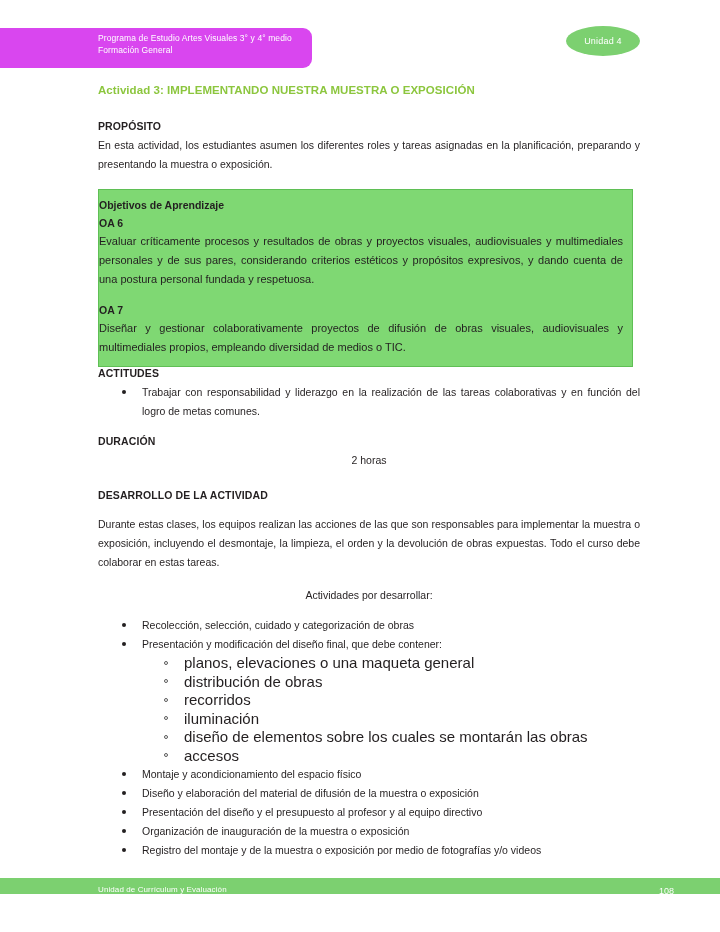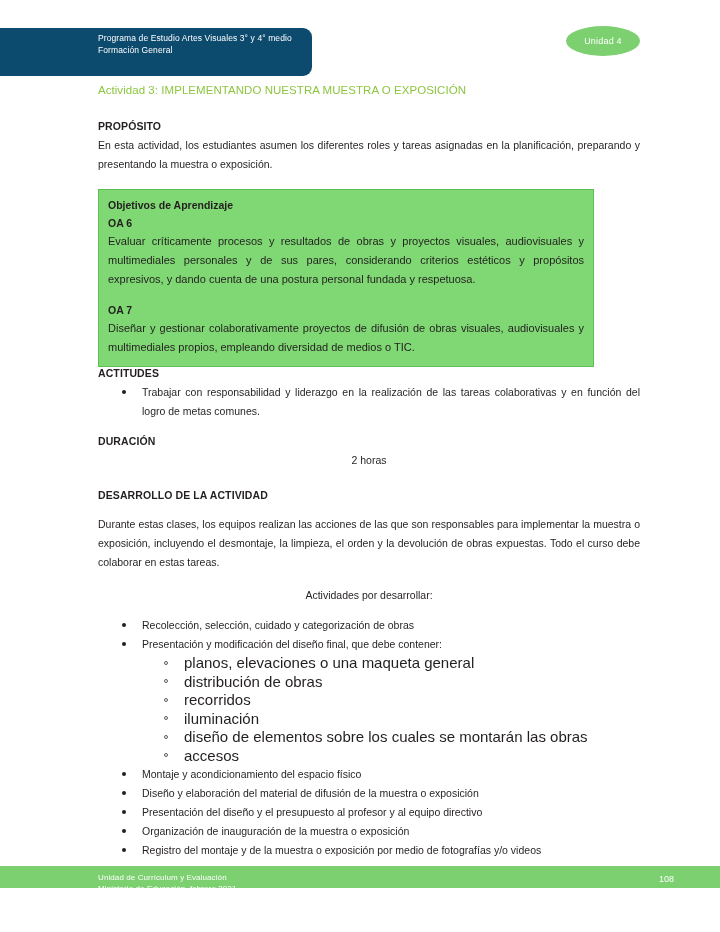--- a/index.html
+++ b/index.html
@@ -15,22 +15,22 @@
     position: relative;
     overflow: hidden;
   }
 
   
   .header-band {
     position: absolute;
     left: 0;
     top: 28px;
     width: 312px;
-    height: 48px;
-    background: #0c4a6e;
+    height: 40px;
+    background: #d946ef;
     border-top-right-radius: 9px;
     border-bottom-right-radius: 9px;
     box-sizing: border-box;
     padding: 5px 0 0 98px;
   }
   .header-band .line {
     color: #ffffff;
     font-size: 8.5px;
     line-height: 11.5px;
     letter-spacing: 0.1px;
@@ -59,21 +59,21 @@
     top: 0;
     width: 542px;
   }
 
   .activity-title {
     position: absolute;
     top: 84px;
     left: 0;
     width: 542px;
     color: #8CC63E;
-    font-weight: normal;
+    font-weight: bold;
     font-size: 11.5px;
     letter-spacing: 0.05px;
   }
 
   .section {
     position: absolute;
     left: 0;
     width: 542px;
   }
   .section-heading {
@@ -90,25 +90,25 @@
   }
   .para.left {
     text-align: center;
   }
 
   
   .oa-box {
     position: absolute;
     left: 0;
     top: 189px;
-    width: 496px;
+    width: 535px;
     border: 1px solid #5FBF55;
     background: #7FD873;
     box-sizing: border-box;
-    padding: 7px 9px 9px 9px;
+    padding: 7px 9px 9px 0;
   }
   .oa-box .oa-title {
     font-weight: bold;
     font-size: 10.5px;
     line-height: 17px;
     margin-bottom: 1px;
   }
   .oa-box .oa-code {
     font-weight: bold;
     font-size: 10.5px;
@@ -164,23 +164,23 @@
     height: 4px;
     border-radius: 50%;
     border: 1px solid #5a5a5a;
     box-sizing: border-box;
   }
 
   
   .footer-band {
     position: absolute;
     left: 0;
-    bottom: 44px;
+    bottom: 38px;
     width: 720px;
-    height: 22px;
+    height: 16px;
     background: #7CD070;
     box-sizing: border-box;
   }
   .footer-text {
     position: absolute;
     left: 98px;
     top: 6px;
   }
   .footer-text .line {
     color: #ffffff;

